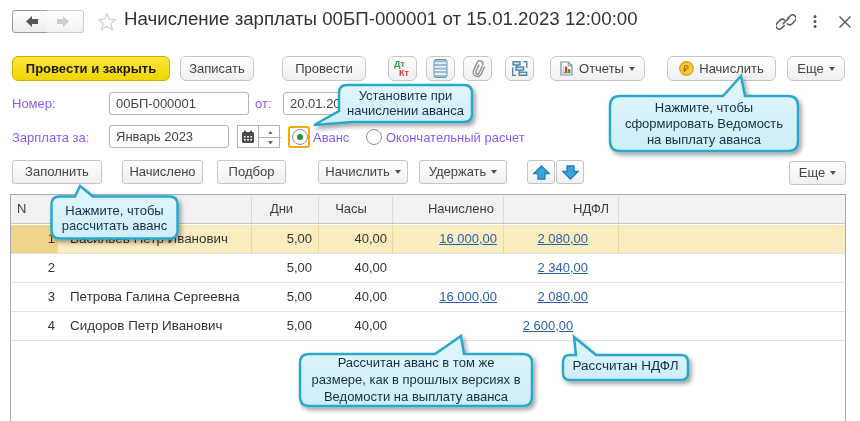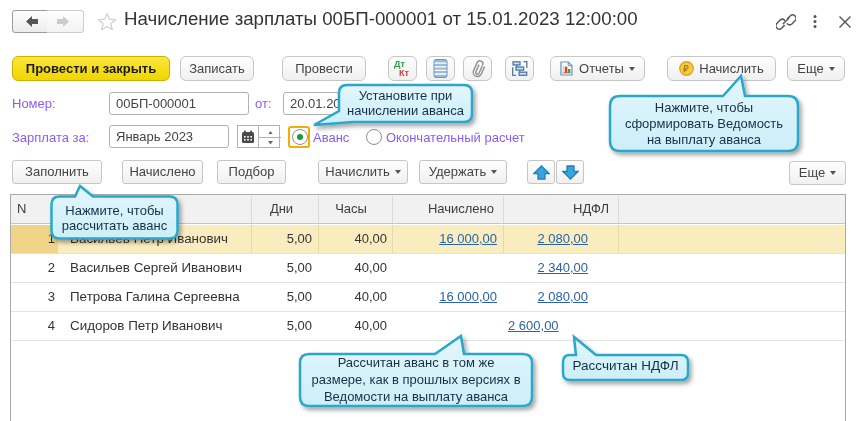--- a/index.html
+++ b/index.html
@@ -183,21 +183,20 @@
  <div class="abs" style="left:59px;top:0;height:28px;line-height:28px;color:#333;font-size:13.4px">Васильев Петр Иванович</div>
  <div class="abs" style="left:240px;top:0;width:61px;height:28px;line-height:28px;text-align:right;color:#333">5,00</div>
  <div class="abs" style="left:315px;top:0;width:61px;height:28px;line-height:28px;text-align:right;color:#333">40,00</div>
  <div class="abs" style="left:406px;top:0;width:80px;height:28px;line-height:28px;text-align:right"><span class="link">16 000,00</span></div>
  <div class="abs" style="left:497px;top:0;width:80px;height:28px;line-height:28px;text-align:right"><span class="link">2 080,00</span></div>
 </div>
 <div class="abs" style="left:11px;top:253px;width:834px;border-top:1px solid #e3e3e3"></div>
 
 <div class="abs" style="left:11px;top:254px;width:834px;height:28px">
  <div class="abs" style="left:0;top:0;width:44px;height:28px;line-height:28px;text-align:right;color:#333">2</div>
- <div class="abs" style="left:59px;top:0;height:28px;line-height:28px;color:#333;font-size:13.4px">Васильев Сергей Иванович</div>
  <div class="abs" style="left:240px;top:0;width:61px;height:28px;line-height:28px;text-align:right;color:#333">5,00</div>
  <div class="abs" style="left:315px;top:0;width:61px;height:28px;line-height:28px;text-align:right;color:#333">40,00</div>
  <div class="abs" style="left:497px;top:0;width:80px;height:28px;line-height:28px;text-align:right"><span class="link">2 340,00</span></div>
 </div>
 <div class="abs" style="left:11px;top:282px;width:834px;border-top:1px solid #e3e3e3"></div>
 
 <div class="abs" style="left:11px;top:283px;width:834px;height:28px">
  <div class="abs" style="left:0;top:0;width:44px;height:28px;line-height:28px;text-align:right;color:#333">3</div>
  <div class="abs" style="left:59px;top:0;height:28px;line-height:28px;color:#333;font-size:13.4px">Петрова Галина Сергеевна</div>
  <div class="abs" style="left:240px;top:0;width:61px;height:28px;line-height:28px;text-align:right;color:#333">5,00</div>
@@ -205,21 +204,21 @@
  <div class="abs" style="left:406px;top:0;width:80px;height:28px;line-height:28px;text-align:right"><span class="link">16 000,00</span></div>
  <div class="abs" style="left:497px;top:0;width:80px;height:28px;line-height:28px;text-align:right"><span class="link">2 080,00</span></div>
 </div>
 <div class="abs" style="left:11px;top:311px;width:834px;border-top:1px solid #e3e3e3"></div>
 
 <div class="abs" style="left:11px;top:312px;width:834px;height:28px">
  <div class="abs" style="left:0;top:0;width:44px;height:28px;line-height:28px;text-align:right;color:#333">4</div>
  <div class="abs" style="left:59px;top:0;height:28px;line-height:28px;color:#333;font-size:13.4px">Сидоров Петр Иванович</div>
  <div class="abs" style="left:240px;top:0;width:61px;height:28px;line-height:28px;text-align:right;color:#333">5,00</div>
  <div class="abs" style="left:315px;top:0;width:61px;height:28px;line-height:28px;text-align:right;color:#333">40,00</div>
- <div class="abs" style="left:497px;top:0;width:80px;height:28px;line-height:28px;text-align:left"><span class="link">2 600,00</span></div>
+ <div class="abs" style="left:497px;top:0;width:80px;height:28px;line-height:28px;text-align:center"><span class="link">2 600,00</span></div>
 </div>
 <div class="abs" style="left:11px;top:340px;width:834px;border-top:1px solid #e3e3e3"></div>
 
 <svg class="abs" style="left:0;top:0;pointer-events:none" width="860" height="421" viewBox="0 0 860 421">
  <defs>
   <linearGradient id="cg" x1="0" y1="0" x2="0" y2="1">
    <stop offset="0" stop-color="#e3f6fc"></stop>
         <stop offset="1" stop-color="#cdeef8"></stop>
   </linearGradient>
   <filter id="sh" x="-20%" y="-20%" width="150%" height="160%">

